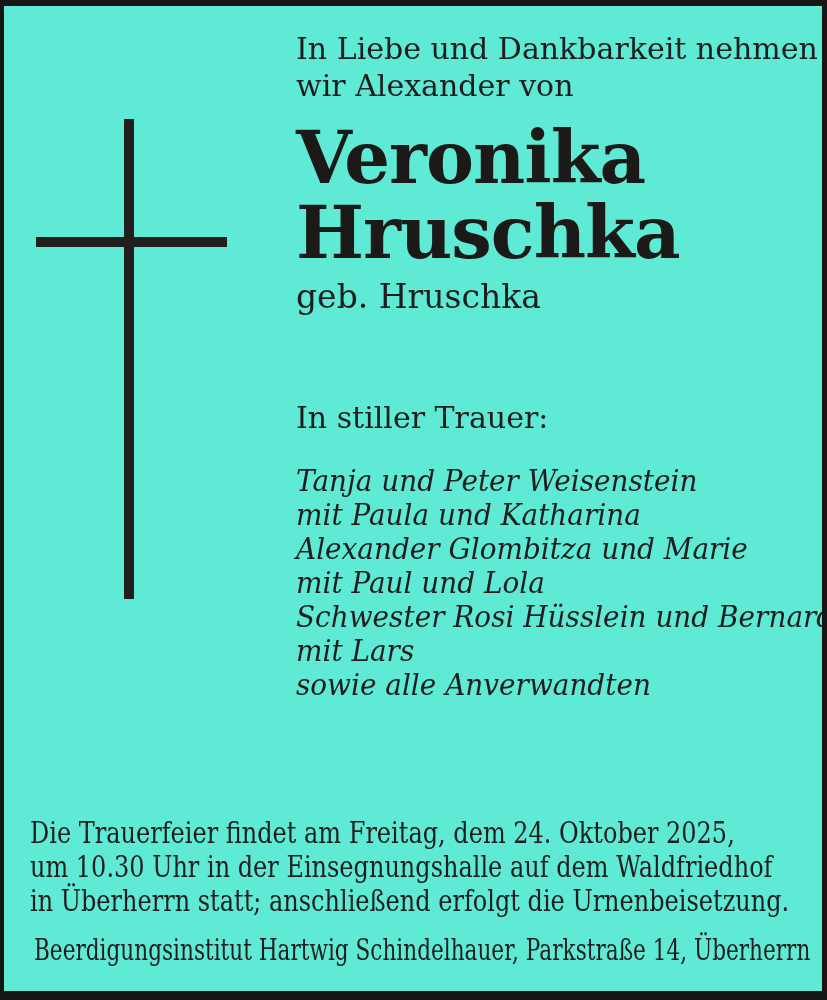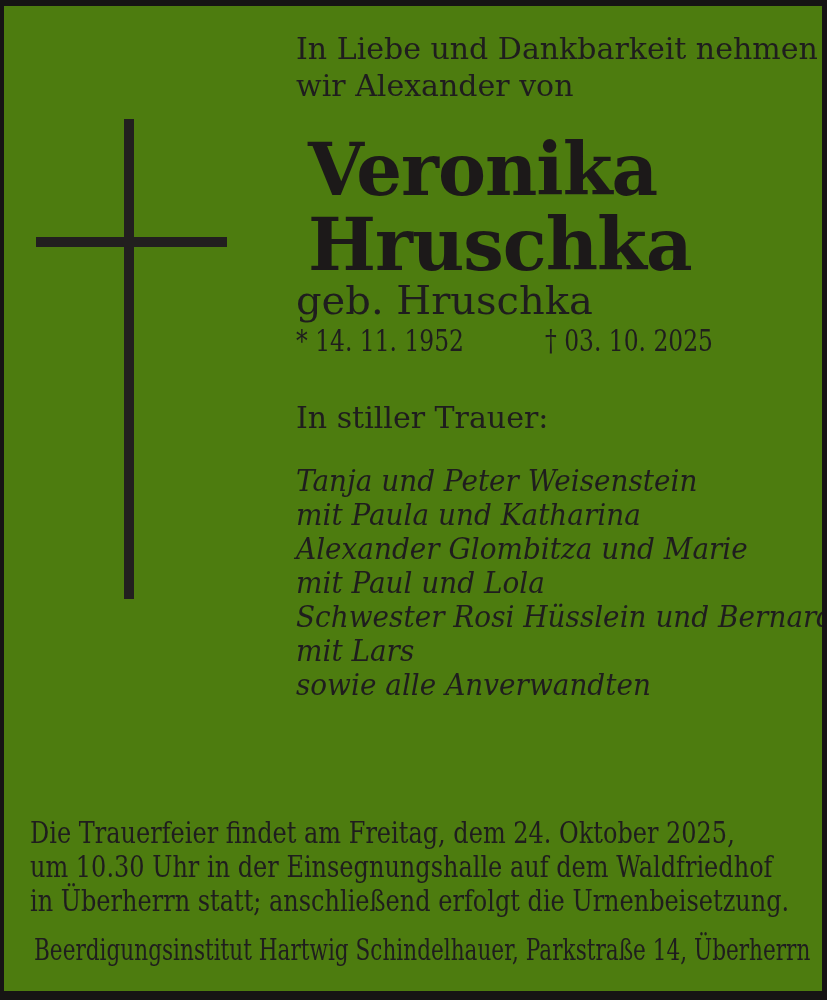--- a/index.html
+++ b/index.html
@@ -5,21 +5,21 @@
   html, body {
     margin: 0;
     padding: 0;
     background: #ffffff;
   }
   .notice {
     position: relative;
     width: 827px;
     height: 1000px;
     box-sizing: border-box;
-    background: #4d7c0f;
+    background: #5eead4;
     border-style: solid;
     border-color: #161414;
     border-top-width: 6px;
     border-right-width: 5px;
     border-bottom-width: 9px;
     border-left-width: 4px;
     overflow: hidden;
     color: #1f1d1e;
     font-family: "DejaVu Serif", serif;
   }
@@ -40,31 +40,31 @@
   }
 
   .intro {
     left: 292px; top: 24px;
     font-size: 30px;
     line-height: 37px;
     white-space: nowrap;
   }
   .name {
     left: 292px; top: 114px;
-    margin: 12px;
+    margin: 0;
     font-size: 72px;
     font-weight: bold;
     line-height: 75px;
     letter-spacing: -1px;
     white-space: nowrap;
     color: #1c1919;
   }
   .maiden {
     left: 292px; top: 271px;
-    font-size: 40px;
+    font-size: 33px;
     white-space: nowrap;
   }
   .dates {
     left: 292px; top: 317px;
     width: 500px; height: 40px;
   }
   .date-span {
     position: absolute;
     top: 0;
     font-size: 30px;
@@ -126,24 +126,20 @@
     <div>wir Alexander von</div>
   </div>
 
   <h1 class="abs name">
     <div>Veronika</div>
     <div>Hruschka</div>
   </h1>
 
   <div class="abs maiden">geb. Hruschka</div>
 
-  <div class="abs dates">
-    <span class="date-span birth">* 14. 11. 1952</span>
-    <span class="date-span death">† 03. 10. 2025</span>
-  </div>
 
   <div class="abs trauer">In stiller Trauer:</div>
 
   <div class="abs mourners">
     <div>Tanja und Peter Weisenstein</div>
     <div>mit Paula und Katharina</div>
     <div>Alexander Glombitza und Marie</div>
     <div>mit Paul und Lola</div>
     <div>Schwester Rosi Hüsslein und Bernard</div>
     <div>mit Lars</div>

